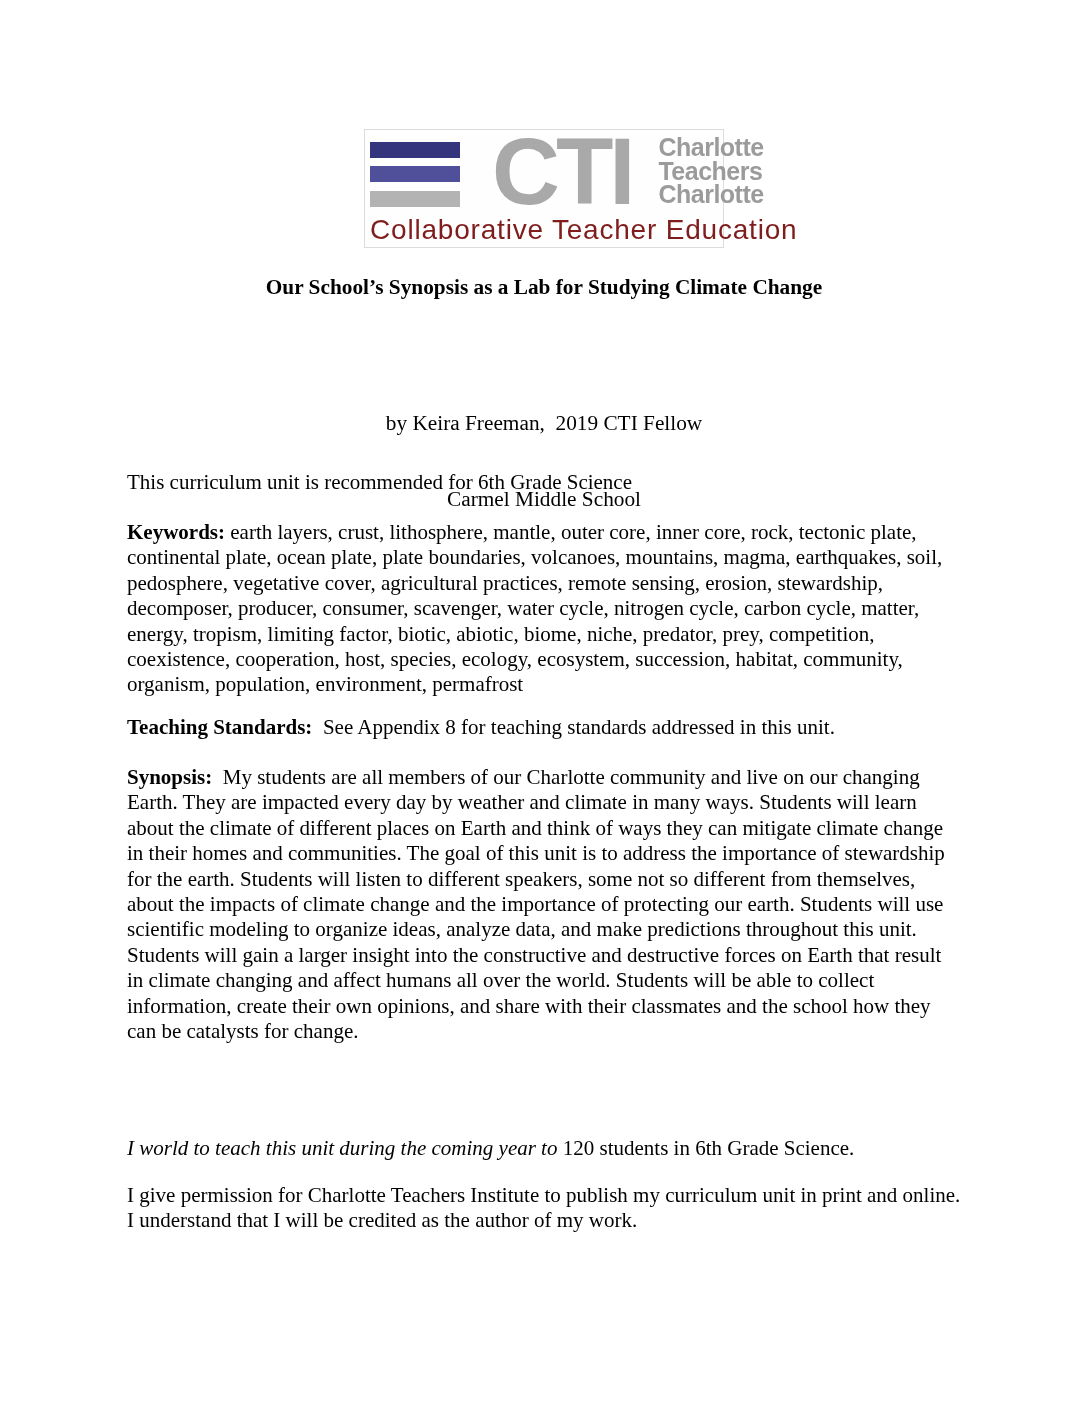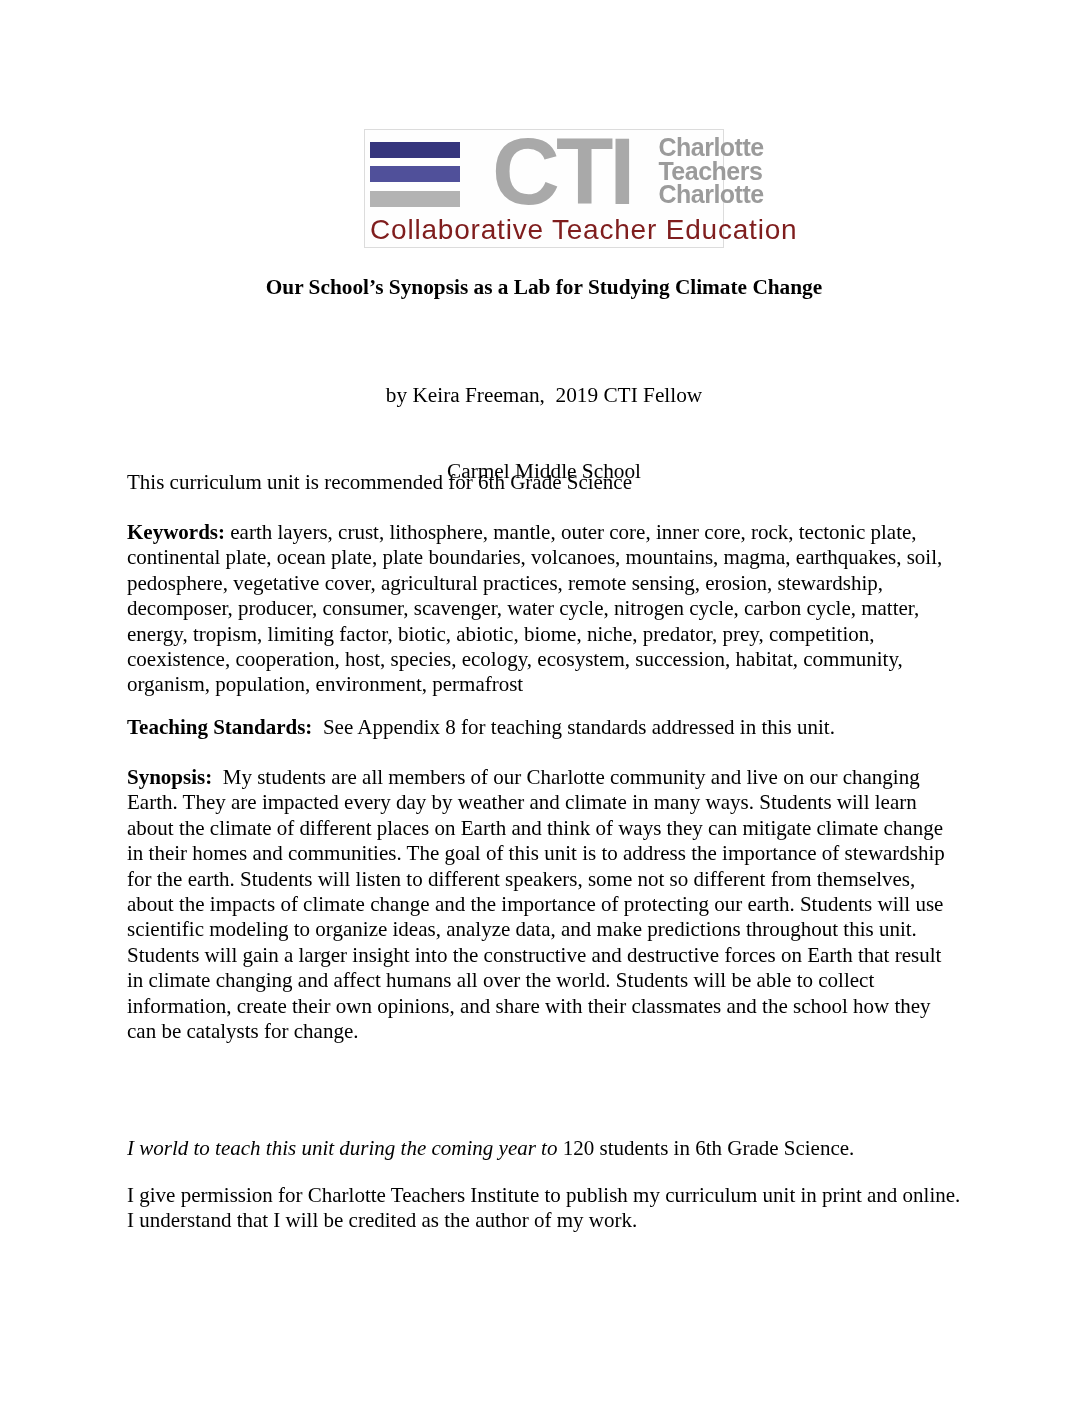--- a/index.html
+++ b/index.html
@@ -72,21 +72,21 @@
     left: 0;
     width: 100%;
     text-align: center;
     font-size: 21.3px;
     font-weight: bold;
     margin: 0;
     white-space: pre-wrap;
   }
   .byline {
     position: absolute;
-    top: 332px;
+    top: 360px;
     left: 0;
     width: 100%;
     text-align: center;
     font-size: 21.3px;
     line-height: 25.4px;
     white-space: pre-wrap;
   }
   .block {
     position: absolute;
     left: 127px;

